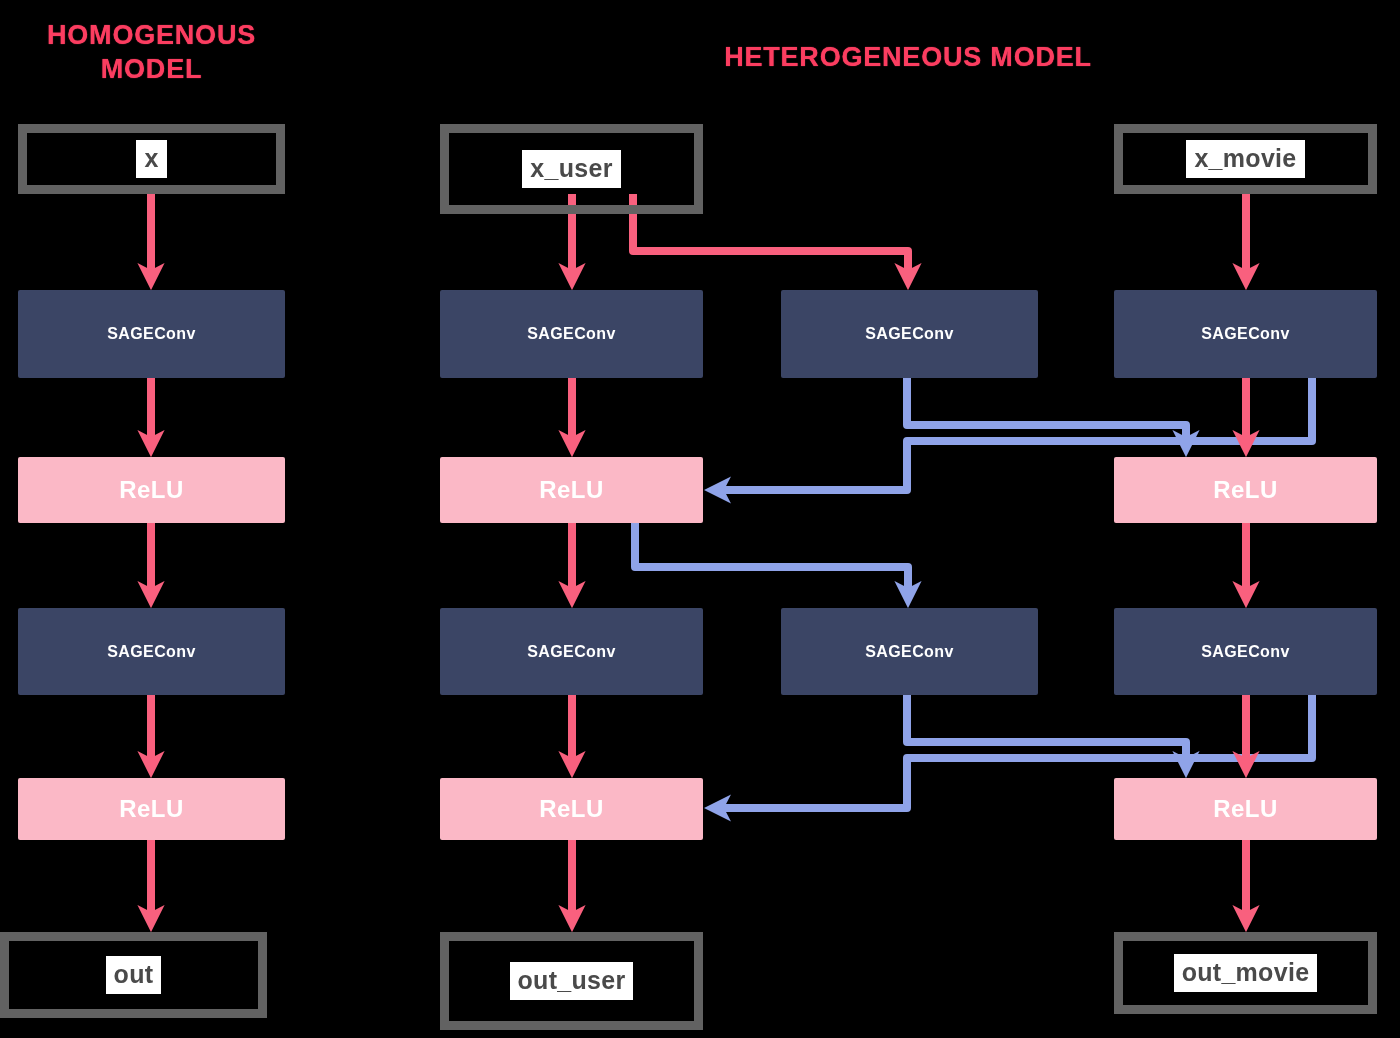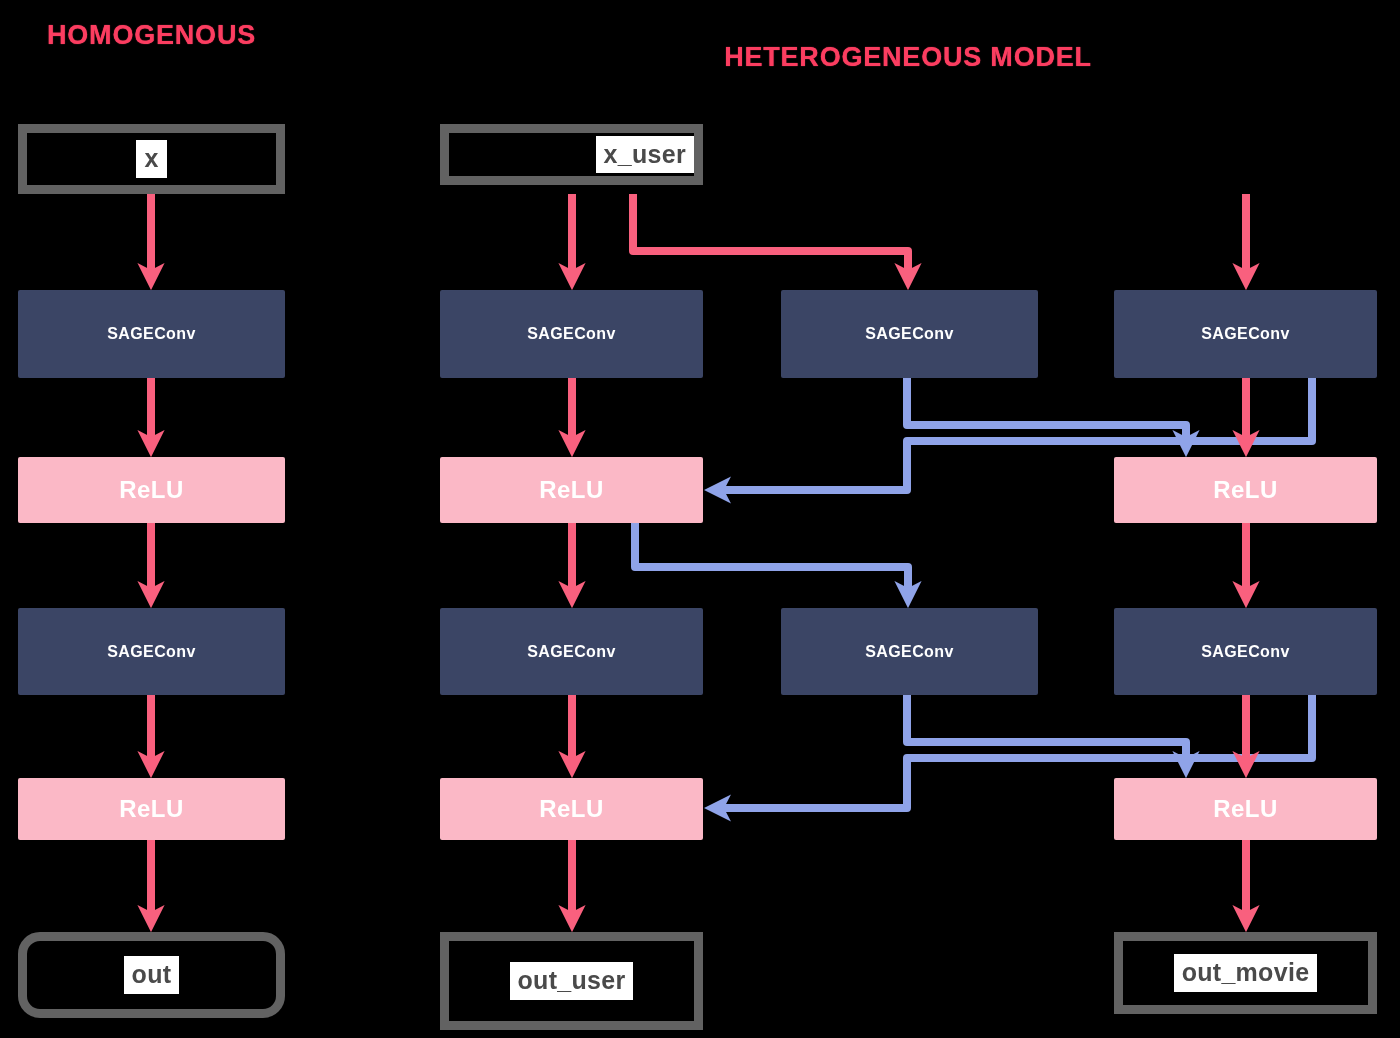--- a/index.html
+++ b/index.html
@@ -35,20 +35,21 @@
   #ah-pink path{fill:var(--arrow-pink,#f9607e);}
   #ah-blue path{fill:var(--arrow-blue,#8fa3e8);}
 </style>
 </head>
 <body>
 
 <div class="stage">
 
   <div class="title" style="left:10px;top:18px;width:283px;">
     <div>HOMOGENOUS</div>
+    <div>MODEL</div>
   </div>
   <div class="title" style="left:658px;top:40px;width:500px;">HETEROGENEOUS MODEL</div>
 
   <svg class="arrows" viewBox="0 0 1400 1038">
     <defs>
       <marker id="ah-pink" viewBox="0 0 10 10" refX="7" refY="5" markerWidth="3.4" markerHeight="3.4" orient="auto-start-reverse">
         <path d="M0,0 L10,5 L0,10 L2.6,5 Z"></path>
       </marker>
       <marker id="ah-blue" viewBox="0 0 10 10" refX="7" refY="5" markerWidth="3.4" markerHeight="3.4" orient="auto-start-reverse">
         <path d="M0,0 L10,5 L0,10 L2.6,5 Z"></path>
@@ -89,25 +90,25 @@
     </div>
   <div class="box relu" style="left:18px;top:457px;width:267px;height:66px;">
     <span>ReLU</span>
     </div>
   <div class="box sage" style="left:18px;top:608px;width:267px;height:87px;">
     <span>SAGEConv</span>
     </div>
   <div class="box relu" style="left:18px;top:778px;width:267px;height:62px;">
     <span>ReLU</span>
     </div>
-  <div class="box io" style="left:18px;top:932px;width:267px;height:86px;border-radius:22px;">
+  <div class="box io" style="left:0;top:932px;width:267px;height:86px;">
     <span class="chip">out</span>
     </div>
 
-  <div class="box io" style="left:440px;top:124px;width:263px;height:61px;justify-content:flex-end;">
+  <div class="box io" style="left:440px;top:124px;width:263px;height:90px;">
     <span class="chip">x_user</span>
     </div>
   <div class="box sage" style="left:440px;top:290px;width:263px;height:88px;">
     <span>SAGEConv</span>
     </div>
   <div class="box relu" style="left:440px;top:457px;width:263px;height:66px;">
     <span>ReLU</span>
     </div>
   <div class="box sage" style="left:440px;top:608px;width:263px;height:87px;">
     <span>SAGEConv</span>
@@ -119,20 +120,23 @@
     <span class="chip">out_user</span>
     </div>
 
   <div class="box sage" style="left:781px;top:290px;width:257px;height:88px;">
     <span>SAGEConv</span>
     </div>
   <div class="box sage" style="left:781px;top:608px;width:257px;height:87px;">
     <span>SAGEConv</span>
     </div>
 
+  <div class="box io" style="left:1114px;top:124px;width:263px;height:70px;">
+    <span class="chip">x_movie</span>
+    </div>
   <div class="box sage" style="left:1114px;top:290px;width:263px;height:88px;">
     <span>SAGEConv</span>
     </div>
   <div class="box relu" style="left:1114px;top:457px;width:263px;height:66px;">
     <span>ReLU</span>
     </div>
   <div class="box sage" style="left:1114px;top:608px;width:263px;height:87px;">
     <span>SAGEConv</span>
     </div>
   <div class="box relu" style="left:1114px;top:778px;width:263px;height:62px;">

